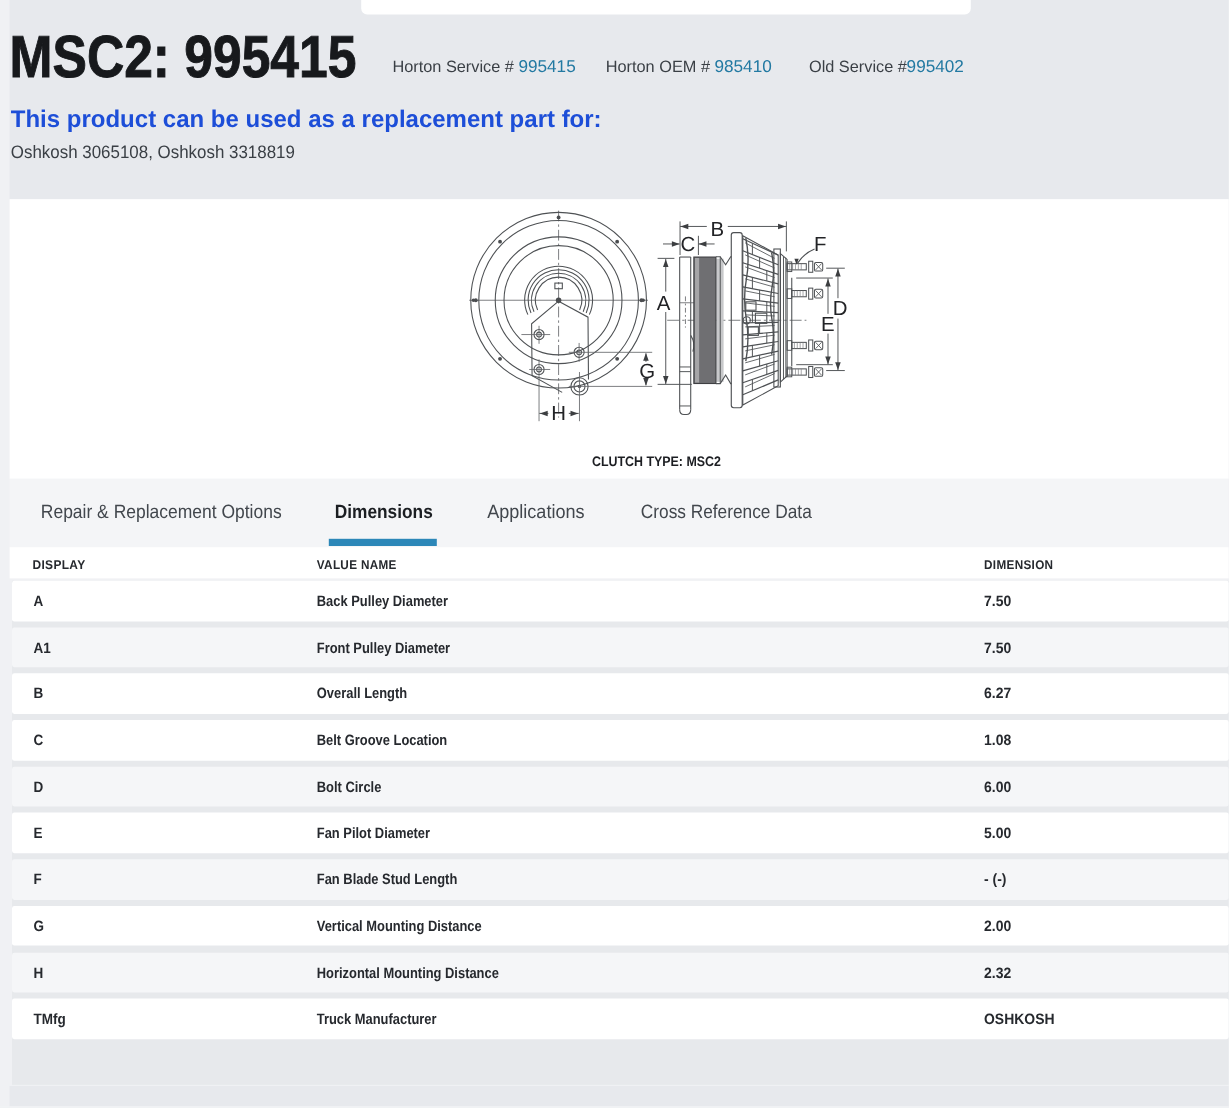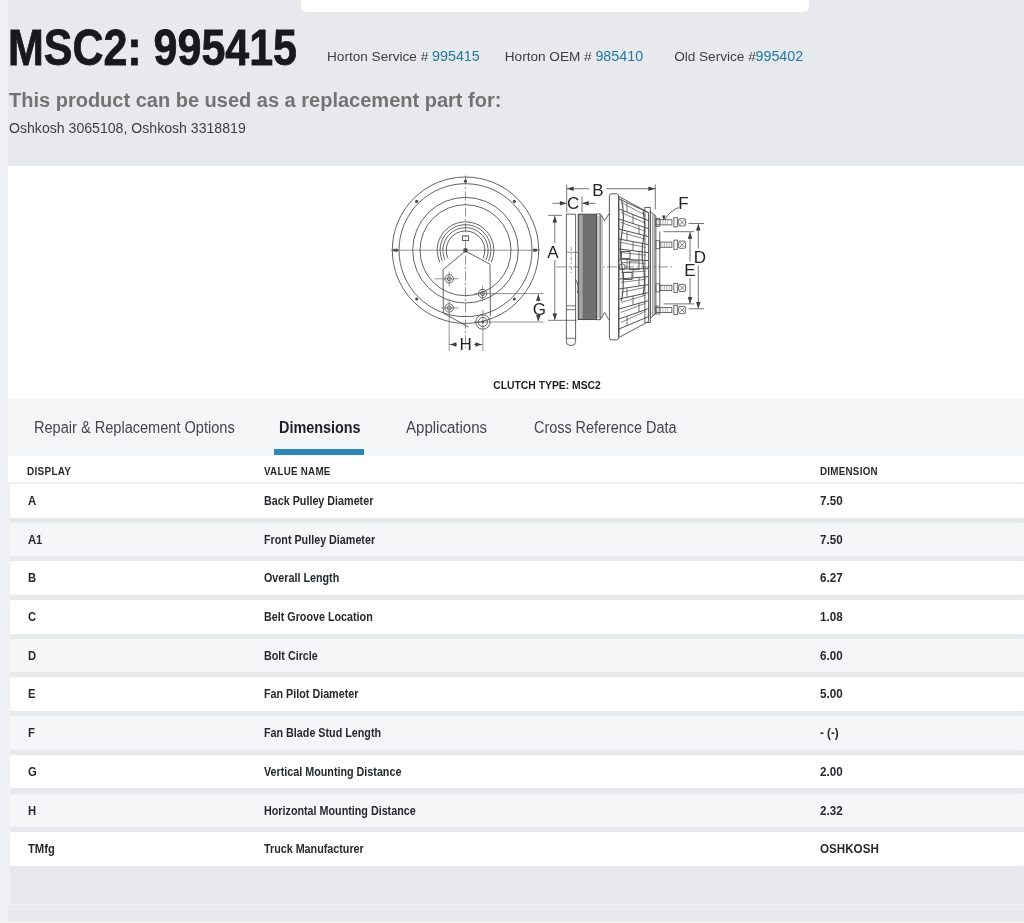--- a/index.html
+++ b/index.html
@@ -10,21 +10,21 @@
 <body>
 
   <div class="abs" style="left:8px;top:0;width:1016px;height:166px;background:#e7e9ed;"></div>
 
   <div class="abs" style="left:301px;top:0;width:508px;height:12px;background:#ffffff;border-radius:0 0 5px 5px;"></div>
 
   <div class="abs" style="left:8px;top:19px;font-size:49.5px;font-weight:700;color:#17191c;-webkit-text-stroke:0.8px #17191c;transform:scaleX(0.868);transform-origin:0 0;white-space:nowrap;">MSC2: 995415</div>
 
   <div class="abs" style="left:327px;top:48px;font-size:13.6px;color:#3a3f45;white-space:nowrap;">Horton Service # <span style="color:#2279a2;font-size:14.3px;">995415</span><span style="display:inline-block;width:25px;"></span>Horton OEM # <span style="color:#2279a2;font-size:14.3px;">985410</span><span style="display:inline-block;width:31px;"></span>Old Service # <span style="color:#2279a2;font-size:14.3px;margin-left:-4px;">995402</span></div>
 
-  <div class="abs" style="left:9px;top:89px;font-size:20px;font-weight:700;color:#737373;white-space:nowrap;">This product can be used as a replacement part for:</div>
+  <div class="abs" style="left:9px;top:89px;font-size:20px;font-weight:700;color:#1d4ed8;white-space:nowrap;">This product can be used as a replacement part for:</div>
   <div class="abs" style="left:9px;top:119px;font-size:15px;color:#3a3f45;transform:scaleX(0.94);transform-origin:0 0;white-space:nowrap;">Oshkosh 3065108, Oshkosh 3318819</div>
 
   <div class="abs" style="left:8px;top:166px;width:1016px;height:233px;background:#ffffff;"></div>
   <div class="abs" id="svgwrap" style="left:370px;top:170px;width:360px;height:195px;">
 <svg width="360" height="195" viewBox="370 170 360 195">
       <line x1="391.0" y1="250.2" x2="540.0" y2="250.2" stroke="#64666a" stroke-width="0.7" stroke-linecap="butt"></line>
       <circle cx="394.5" cy="250.2" r="1.4" fill="#4a4c4f"></circle>
       <circle cx="536.0" cy="250.2" r="1.4" fill="#4a4c4f"></circle>
       <line x1="465.5" y1="175.5" x2="465.5" y2="348.0" stroke="#64666a" stroke-width="0.7" stroke-linecap="butt" stroke-dasharray="9 2.5 2 2.5"></line>
       <circle cx="465.5" cy="250.2" r="73.2" stroke="#4e5154" stroke-width="0.9" fill="none"></circle>

